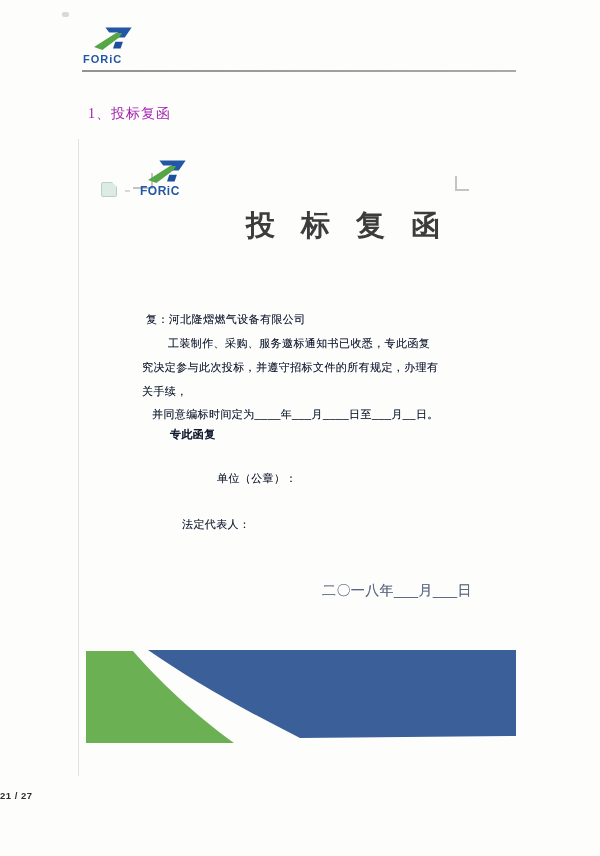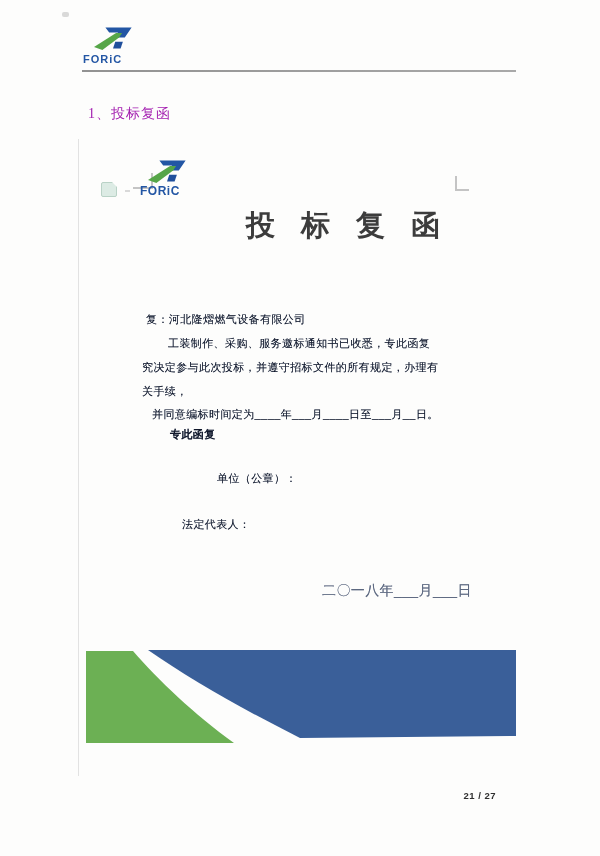--- a/index.html
+++ b/index.html
@@ -76,21 +76,21 @@
   .l-p2{left:152px;top:407px;}
   .l-closing{left:170px;top:427px;font-weight:bold;}
   .l-unit{left:170px;top:471px;margin-left:47px;}
   .l-rep{left:170px;top:517px;margin-left:12px;}
   .l-date{left:322px;top:582px;font-size:14px;color:#5c6880;}
 
   .footer-art{left:86px;top:648px;width:430px;height:100px;}
   .footer-art svg{width:100%;height:100%;display:block;}
 
   .page-number{
-    left:0;top:790px;width:496px;text-align:right;
+    left:0;top:790px;width:496px;text-align:left;
     font-size:9.5px;font-weight:bold;color:#2f2f2f;letter-spacing:.5px;
   }
 </style>
 </head>
 <body>
 
 <div class="abs scan-artifact"></div>
 
 <div class="abs main-logo">
   <svg viewBox="0 0 100 62" aria-hidden="true">

